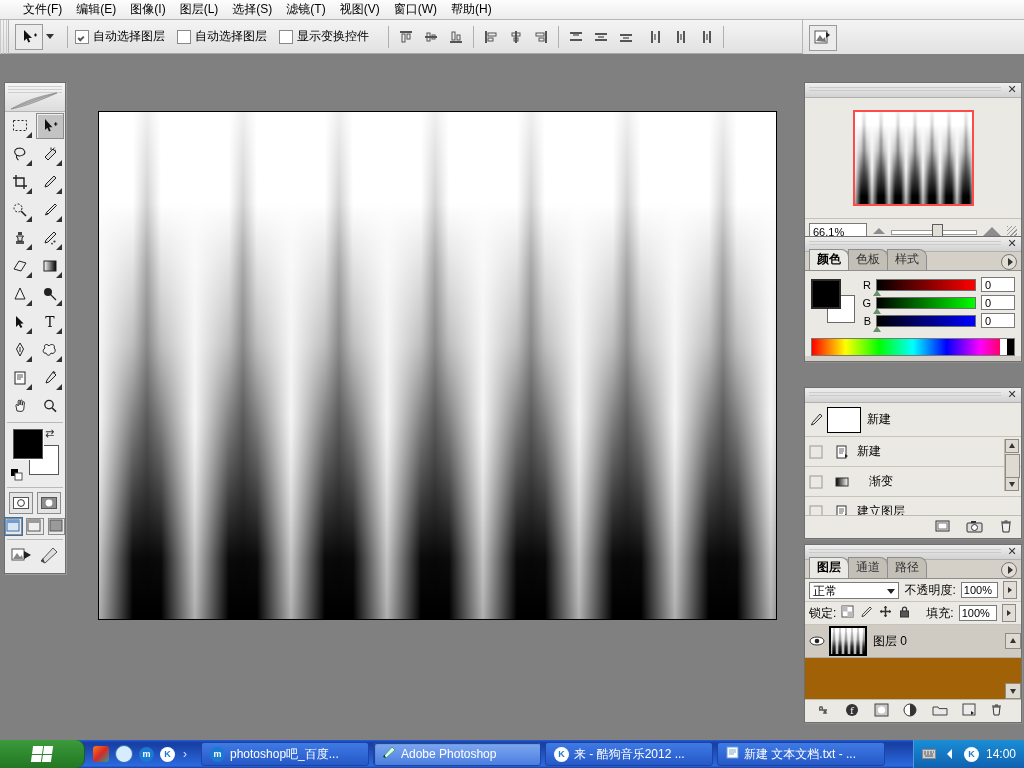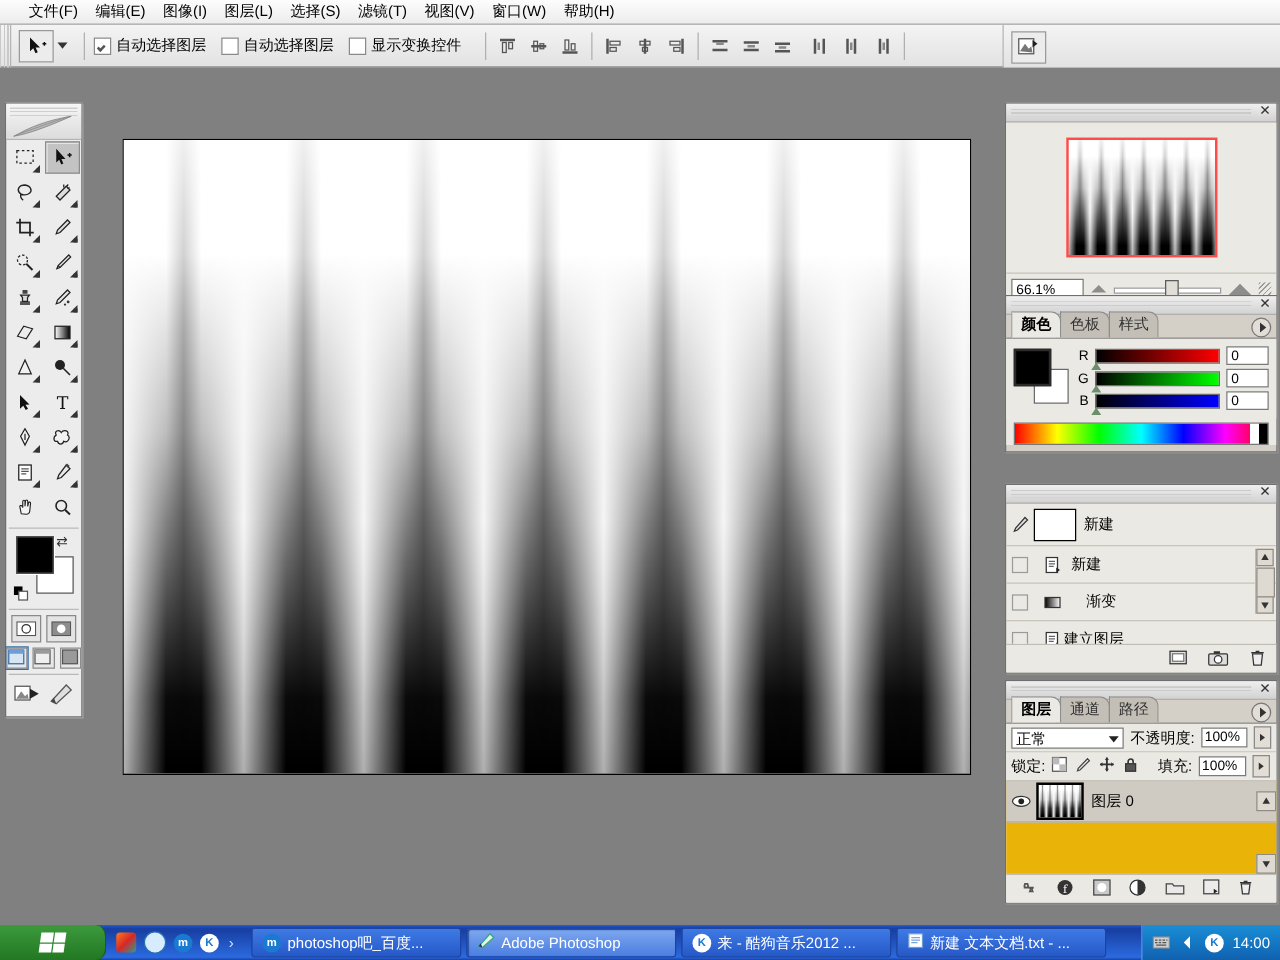--- a/index.html
+++ b/index.html
@@ -184,21 +184,21 @@
     line-height:15px;text-align:left;padding-left:2px;box-sizing:border-box;}
   .spin{width:12px;height:16px;border:1px solid #8a8a8a;background:#e2ded6;
     display:flex;align-items:center;justify-content:center;}
   .spin:after{content:"";width:0;height:0;border-top:3px solid transparent;
     border-bottom:3px solid transparent;border-left:4px solid #333;}
   .lockicons{display:flex;gap:6px;align-items:center;}
   .layerrow{display:flex;align-items:center;height:32px;background:#cfcbc3;
     border-bottom:1px solid #b3afa6;padding-left:2px;}
   .layerrow .eye{width:20px;height:20px;display:flex;align-items:center;justify-content:center;}
   .lthumb{width:34px;height:26px;border:2px solid #000;margin:0 6px 0 2px;overflow:hidden;position:relative;}
-  .layersarea{height:74px;background:#eab308;position:relative;}
+  .layersarea{height:74px;background:#a16207;position:relative;}
   .lfoot{height:22px;background:#ebe9e3;border-top:1px solid #c0bcb3;display:flex;align-items:center;
     gap:14px;padding-left:10px;}
 
   
   .taskbar{position:absolute;left:0;bottom:0;width:1024px;height:28px;
     background:linear-gradient(#245edb 0,#1941a5 9%,#1941a5 18%,#2b6ae0 92%,#1941a5 100%);
     display:flex;align-items:center;}
   .startbtn{width:84px;height:28px;
     background:linear-gradient(#3c9a3c,#227822);border-right:1px solid #1b5c1b;
     display:flex;align-items:center;justify-content:center;border-radius:0 9px 9px 0;}
@@ -720,21 +720,21 @@
                 <rect x="1" y="1" width="12" height="12" fill="#ebe9e3" stroke="#9a9a9a"></rect>
               </svg>
             </div>
           <div class="histicon" style="margin-left:8px">
               <svg width="14" height="14">
                 <rect x="2" y="1" width="9" height="12" fill="#fff" stroke="#333"></rect>
                 <path d="M4 4h5M4 6h5M4 8h4" stroke="#666"></path>
                 <path d="M10 9 L13 11 L10 13 Z" fill="#222"></path>
               </svg>
             </div>
-          <div class="histlabel" style="">建立图层</div>
+          <div class="histlabel" style="margin-left:6px">建立图层</div>
         </div>
       </div>
       <div class="scrollbar">
         <div class="sbtn">
             <svg width="8" height="8">
               <path d="M4 1 L7 6 L1 6 Z" fill="#333"></path>
             </svg>
           </div>
         <div class="sbthumb"></div>
         <div class="sbtn" style="position:absolute;bottom:0">

